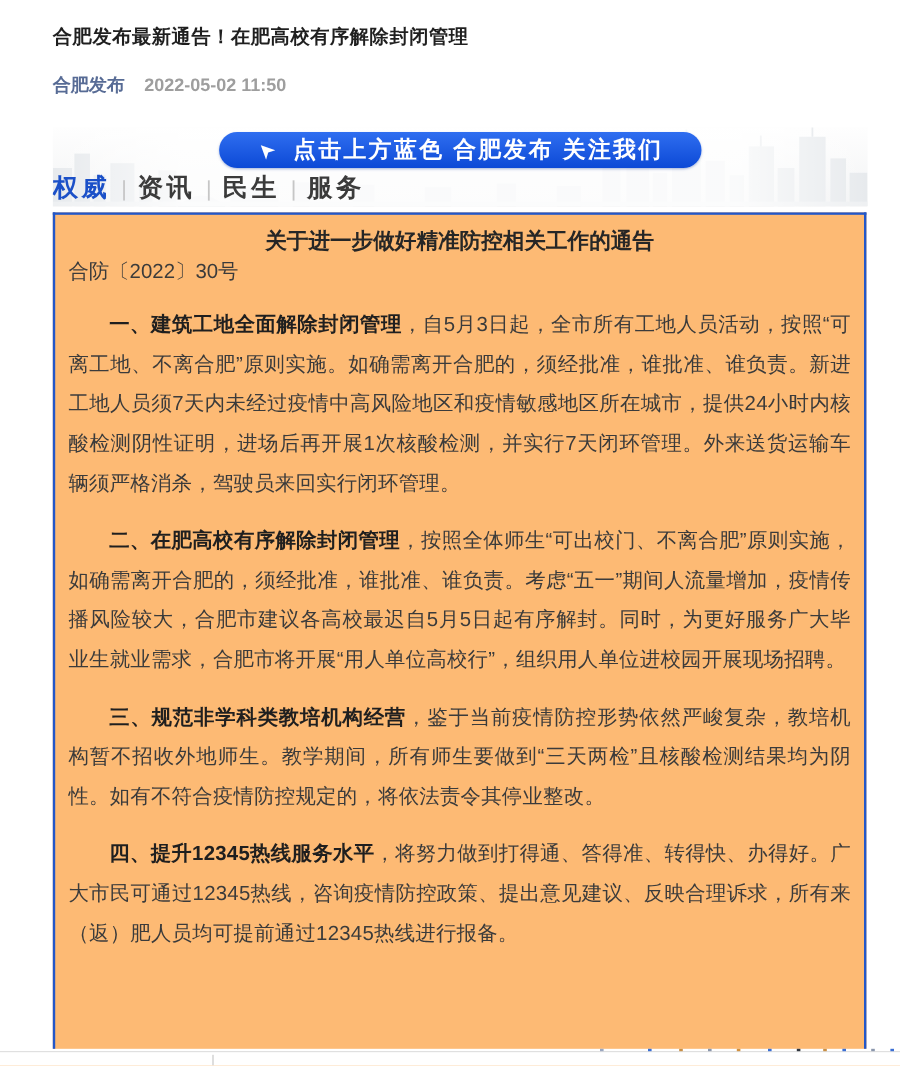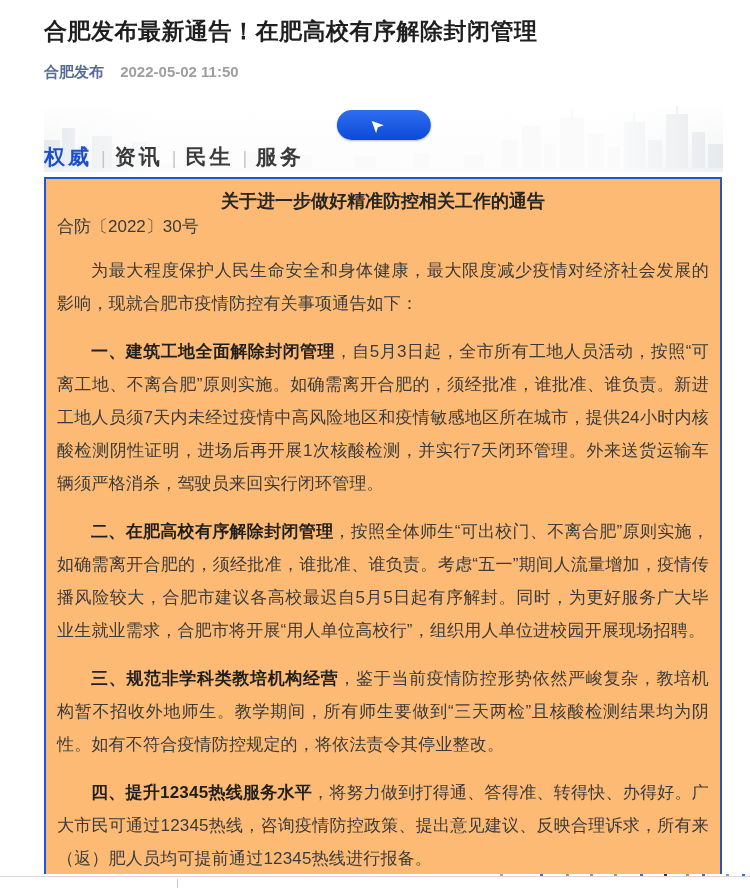--- a/index.html
+++ b/index.html
@@ -5,21 +5,21 @@
   html,body{margin:0;padding:0;}
   body{
     width:750px;height:888px;overflow:hidden;position:relative;
     background:#ffffff;
     font-family:"Liberation Sans","DejaVu Sans",sans-serif;
     -webkit-font-smoothing:antialiased;
   }
   
   .header{padding:16px 28px 0 44px;}
   .art-title{
-    margin:0 0 15px 0;font-size:23px;line-height:31px;
+    margin:0 0 15px 0;font-size:16px;line-height:31px;
     font-weight:700;color:#1f1f1f;letter-spacing:.5px;
   }
   .meta{font-size:15px;line-height:20px;font-weight:bold;}
   .account{color:#576b95;text-decoration:none;margin-right:12px;cursor:pointer;}
   .pubdate{color:#9e9e9e;}
   
   .banner{
     position:relative;margin:24px 0 0 44px;width:679px;height:66px;
     background:linear-gradient(180deg,#fefefe,#f2f3f4);
     overflow:hidden;
@@ -113,30 +113,30 @@
     <g stroke="#dfe3e7" stroke-width="1.5">
       <line x1="528" y1="12" x2="528" y2="2"></line>
         <line x1="633" y1="8" x2="633" y2="0"></line>
         <line x1="590" y1="16" x2="590" y2="7"></line>
     </g>
     <rect x="0" y="62" width="679" height="4" fill="#eef0f2"></rect>
   </svg>
   <div class="banner-fade"></div>
   <div class="pill">
     <span class="cursor-ic">➤</span>
+    <span>点击上方蓝色  合肥发布  关注我们</span>
   </div>
   <div class="bnav">
     <span class="active">权威</span><span class="sep">|</span><span>资讯</span><span class="sep">|</span><span>民生</span><span class="sep">|</span><span>服务</span>
   </div>
 </div>
 
 <div class="doc">
   <div class="doc-title">关于进一步做好精准防控相关工作的通告</div>
   <div class="doc-number">合防〔2022〕30号</div>
-  <p>为最大程度保护人民生命安全和身体健康，最大限度减少疫情对经济社会发展的影响，现就合肥市疫情防控有关事项通告如下：</p>
   <p><b>一、建筑工地全面解除封闭管理</b><span>，自5月3日起，全市所有工地人员活动，按照“可离工地、不离合肥”原则实施。如确需离开合肥的，须经批准，谁批准、谁负责。新进工地人员须7天内未经过疫情中高风险地区和疫情敏感地区所在城市，提供24小时内核酸检测阴性证明，进场后再开展1次核酸检测，并实行7天闭环管理。外来送货运输车辆须严格消杀，驾驶员来回实行闭环管理。</span></p>
   <p><b>二、在肥高校有序解除封闭管理</b><span>，按照全体师生“可出校门、不离合肥”原则实施，如确需离开合肥的，须经批准，谁批准、谁负责。考虑“五一”期间人流量增加，疫情传播风险较大，合肥市建议各高校最迟自5月5日起有序解封。同时，为更好服务广大毕业生就业需求，合肥市将开展“用人单位高校行”，组织用人单位进校园开展现场招聘。</span></p>
   <p><b>三、规范非学科类教培机构经营</b><span>，鉴于当前疫情防控形势依然严峻复杂，教培机构暂不招收外地师生。教学期间，所有师生要做到“三天两检”且核酸检测结果均为阴性。如有不符合疫情防控规定的，将依法责令其停业整改。</span></p>
   <p><b>四、提升12345热线服务水平</b><span>，将努力做到打得通、答得准、转得快、办得好。广大市民可通过12345热线，咨询疫情防控政策、提出意见建议、反映合理诉求，所有来（返）肥人员均可提前通过12345热线进行报备。</span></p>
 </div>
 
 <div class="cut-line"></div>
 <div class="cut-strip">
   <span class="speck" style="left:500px;background:#9aa7c0"></span>
   <span class="speck" style="left:540px;background:#3b6fd4"></span>

